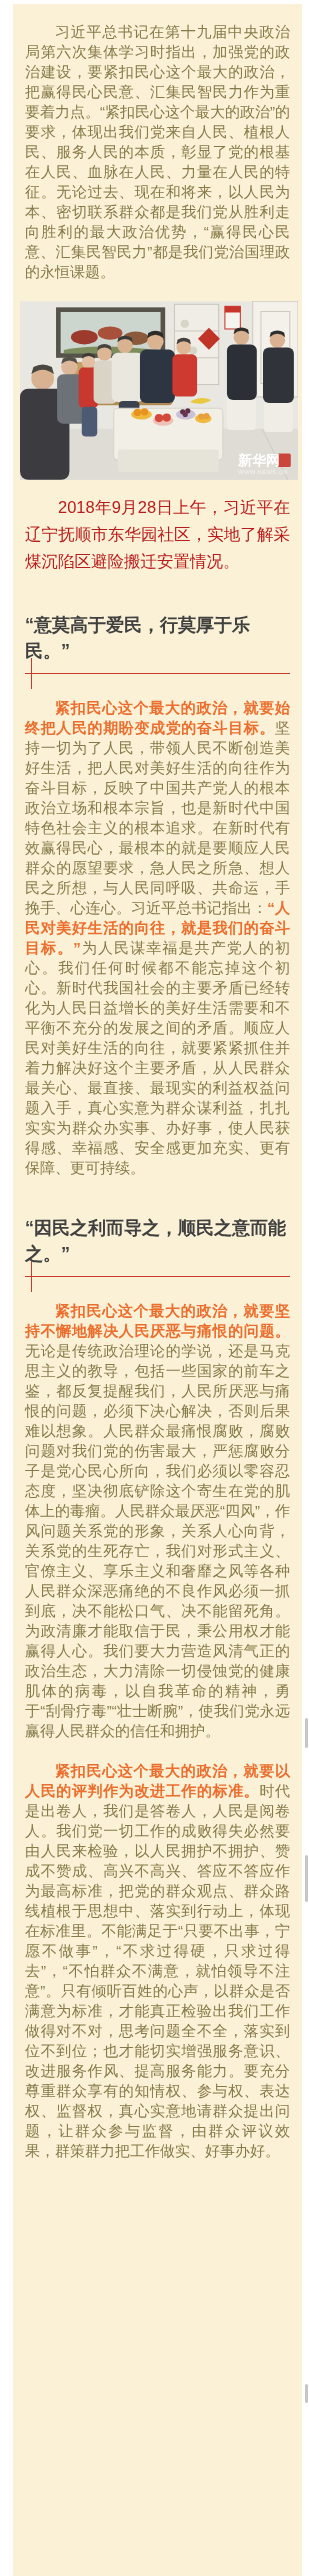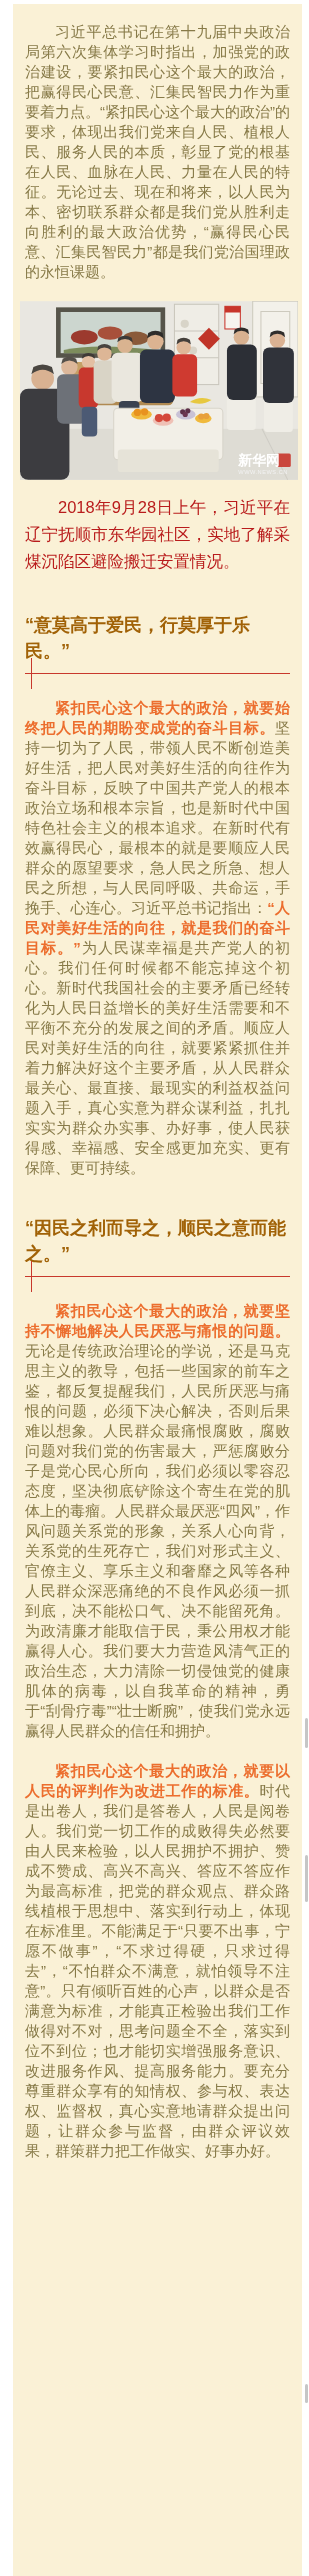--- a/index.html
+++ b/index.html
@@ -9,21 +9,21 @@
         box-sizing:border-box;padding:17.5px 12px 24px 12px;}
   .para{margin:0 0 19.6px 0;font-size:15px;line-height:20px;color:#877a48;
         text-align:justify;text-indent:2em;letter-spacing:0px;}
   .para .seg{color:#877a48;}
   .para .lead{color:#ec6e2e;font-weight:bold;}
   .photo{margin:5.2px -7.2px 0 -4.6px;padding:0;line-height:0;}
   .photo svg{display:block;}
   .caption{margin:13.4px 0 0 0;font-size:16.5px;line-height:27px;color:#b91c1c;
            text-align:justify;text-indent:2em;}
   .head{position:relative;margin:37px 0 24px 0;padding:0 0 9.3px 0;
-        font-size:18px;line-height:26px;font-weight:bold;color:#a16207;
+        font-size:18px;line-height:26px;font-weight:bold;color:#404040;
         border-bottom:1.5px solid #c8382c;text-align:left;}
   .head::after{content:"";position:absolute;left:5.7px;bottom:-16px;width:1.5px;height:31px;
         background:#c8382c;}
   section{margin:0;}
   section .para{margin-top:4px;}
   .scroll-thumb{position:absolute;right:1px;width:2.6px;border-radius:1.5px;background:#c6c6c6;}
 </style>
 </head>
 <body>
 

